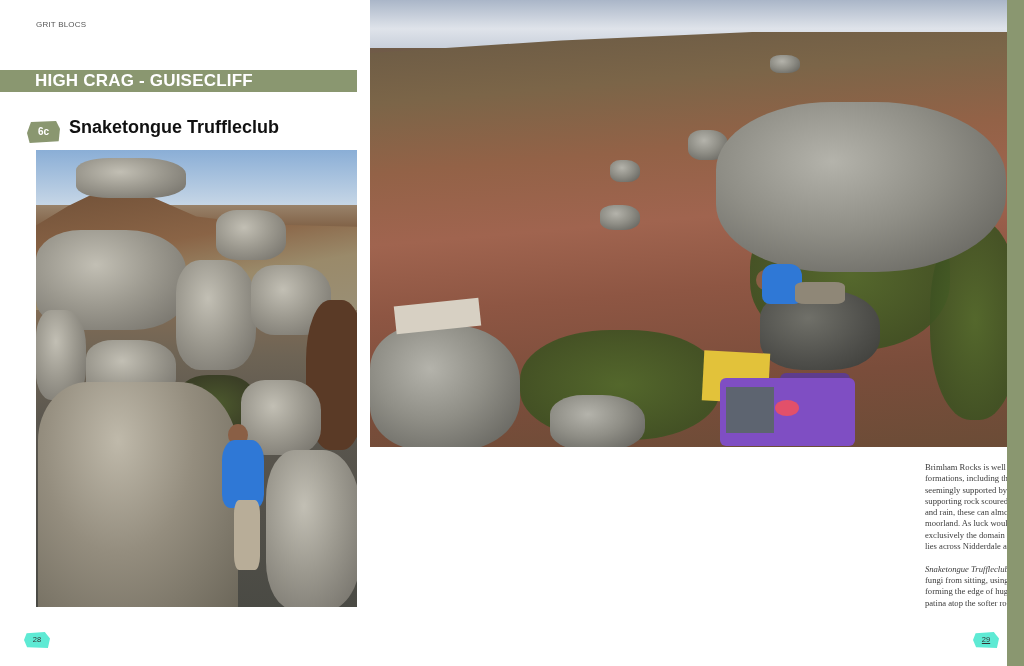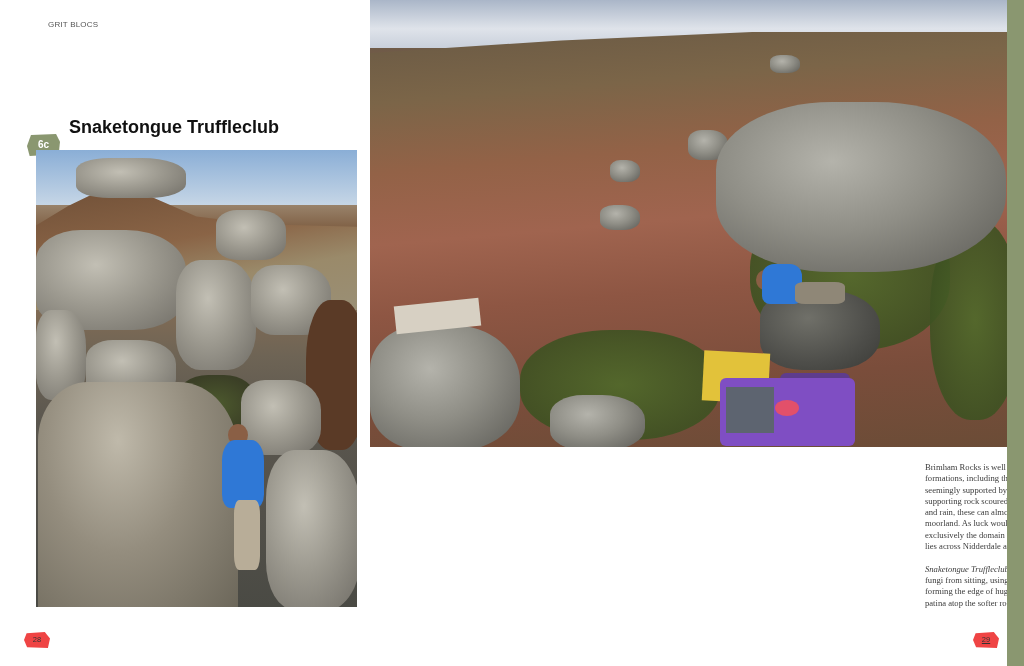--- a/index.html
+++ b/index.html
@@ -2,26 +2,26 @@
 <html><head>
 <meta charset="utf-8">
 <style>
   * { margin:0; padding:0; box-sizing:border-box; }
   html, body { width:1024px; height:666px; overflow:hidden; background:#ffffff; }
   body { position:relative; font-family:"Liberation Serif", serif; color:#3a3a3a; }
 
   .page-left { position:absolute; left:0; top:0; width:370px; height:666px; background:#ffffff; }
   .page-right { position:absolute; left:370px; top:0; width:654px; height:666px; background:#ffffff; }
 
-  .running-head { position:absolute; left:48px; top:20px; font-family:"Liberation Sans", sans-serif; font-size:8px; color:#555; letter-spacing:0.2px; }
+  .running-head { position:absolute; left:36px; top:20px; font-family:"Liberation Sans", sans-serif; font-size:8px; color:#555; letter-spacing:0.2px; }
 
   .section-bar { position:absolute; left:0; top:70px; width:357px; height:22px; background:#8a9770; }
   .section-title { position:absolute; left:35px; top:1px; font-family:"Liberation Sans", sans-serif; font-weight:bold; font-size:17px; color:#ffffff; letter-spacing:0.2px; line-height:20px; }
 
-  .grade-badge { position:absolute; left:27px; top:134px; width:33px; height:22px; background:#8a9770;
+  .grade-badge { position:absolute; left:27px; top:121px; width:33px; height:22px; background:#8a9770;
     clip-path:polygon(12% 4%, 88% 0%, 100% 35%, 96% 92%, 8% 100%, 0% 55%); 
     font-family:"Liberation Sans", sans-serif; font-weight:bold; font-size:10px; color:#fff; text-align:center; line-height:22px; }
   .problem-title { position:absolute; left:69px; top:116px; font-family:"Liberation Sans", sans-serif; font-weight:bold; font-size:18px; color:#111; line-height:22px; }
 
   .photo-left { position:absolute; left:36px; top:150px; width:321px; height:457px; overflow:hidden;
     background: linear-gradient(180deg, #8fb0d6 0%, #b9cde3 9%, #a3917a 10%, #7b5a3e 18%, #8a6f55 30%, #6e6455 45%, #5a564e 60%, #4a4a44 100%); }
   .photo-left .sky { position:absolute; left:0; top:0; width:100%; height:55px; background:linear-gradient(180deg,#8aaed6,#c6d6e6); }
   .photo-left .hill { position:absolute; left:0; top:30px; width:100%; height:130px; background:linear-gradient(170deg,#6d4e36 0%,#8a6446 45%,#9a8a6a 70%,#9a8f75 100%); clip-path:polygon(0 35%,10% 20%,20% 8%,35% 12%,50% 28%,70% 34%,100% 36%,100% 100%,0 100%); }
   .photo-left .rock { position:absolute; background:radial-gradient(ellipse at 40% 35%, #c2bfb4 0%, #9c998f 45%, #6f6c65 100%); border-radius:30% 40% 35% 30%; }
   .photo-left .grass { position:absolute; background:radial-gradient(ellipse, #4d5a2e 0%, #3b3f26 70%); border-radius:40%; }
@@ -41,31 +41,34 @@
   .pad-flap { position:absolute; background:#5d6470; }
   .pad-logo { position:absolute; background:#e2506a; border-radius:50%; }
 
   .green-edge { position:absolute; left:1007px; top:0; width:17px; height:666px; background:#8a9770; }
 
   .body-col { position:absolute; font-size:8.6px; line-height:11.3px; color:#3c3c3c; text-align:left; }
   .col-1 { left:555px; top:462px; width:215px; }
   .body-col p { margin-bottom:11.3px; }
   .body-col em { font-style:italic; }
 
-  .folio { position:absolute; width:26px; height:16px; background:#ef4444; font-family:"Liberation Sans", sans-serif; font-size:7.5px; color:#333; text-align:center; line-height:16px;
+  .folio { position:absolute; width:26px; height:16px; background:#5eead4; font-family:"Liberation Sans", sans-serif; font-size:7.5px; color:#333; text-align:center; line-height:16px;
     clip-path:polygon(10% 8%, 80% 0%, 100% 40%, 92% 100%, 12% 95%, 0% 50%); }
   .folio-left { left:24px; top:632px; }
   .folio-right { left:973px; top:632px;text-decoration:underline; }
 </style>
 </head>
 <body>
 
 <div class="page-left">
   <div class="running-head">GRIT BLOCS</div>
 
+  <div class="section-bar">
+    <div class="section-title">HIGH CRAG - GUISECLIFF</div>
+  </div>
 
   <div class="grade-badge">6c</div>
   <div class="problem-title">Snaketongue Truffleclub</div>
 
   <div class="photo-left">
     <div class="sky"></div>
     <div class="hill"></div>
     <div class="rock" style="left:40px;top:8px;width:110px;height:40px;"></div>
     <div class="rock" style="left:0;top:80px;width:150px;height:100px;"></div>
     <div class="rock" style="left:140px;top:110px;width:80px;height:110px;"></div>

